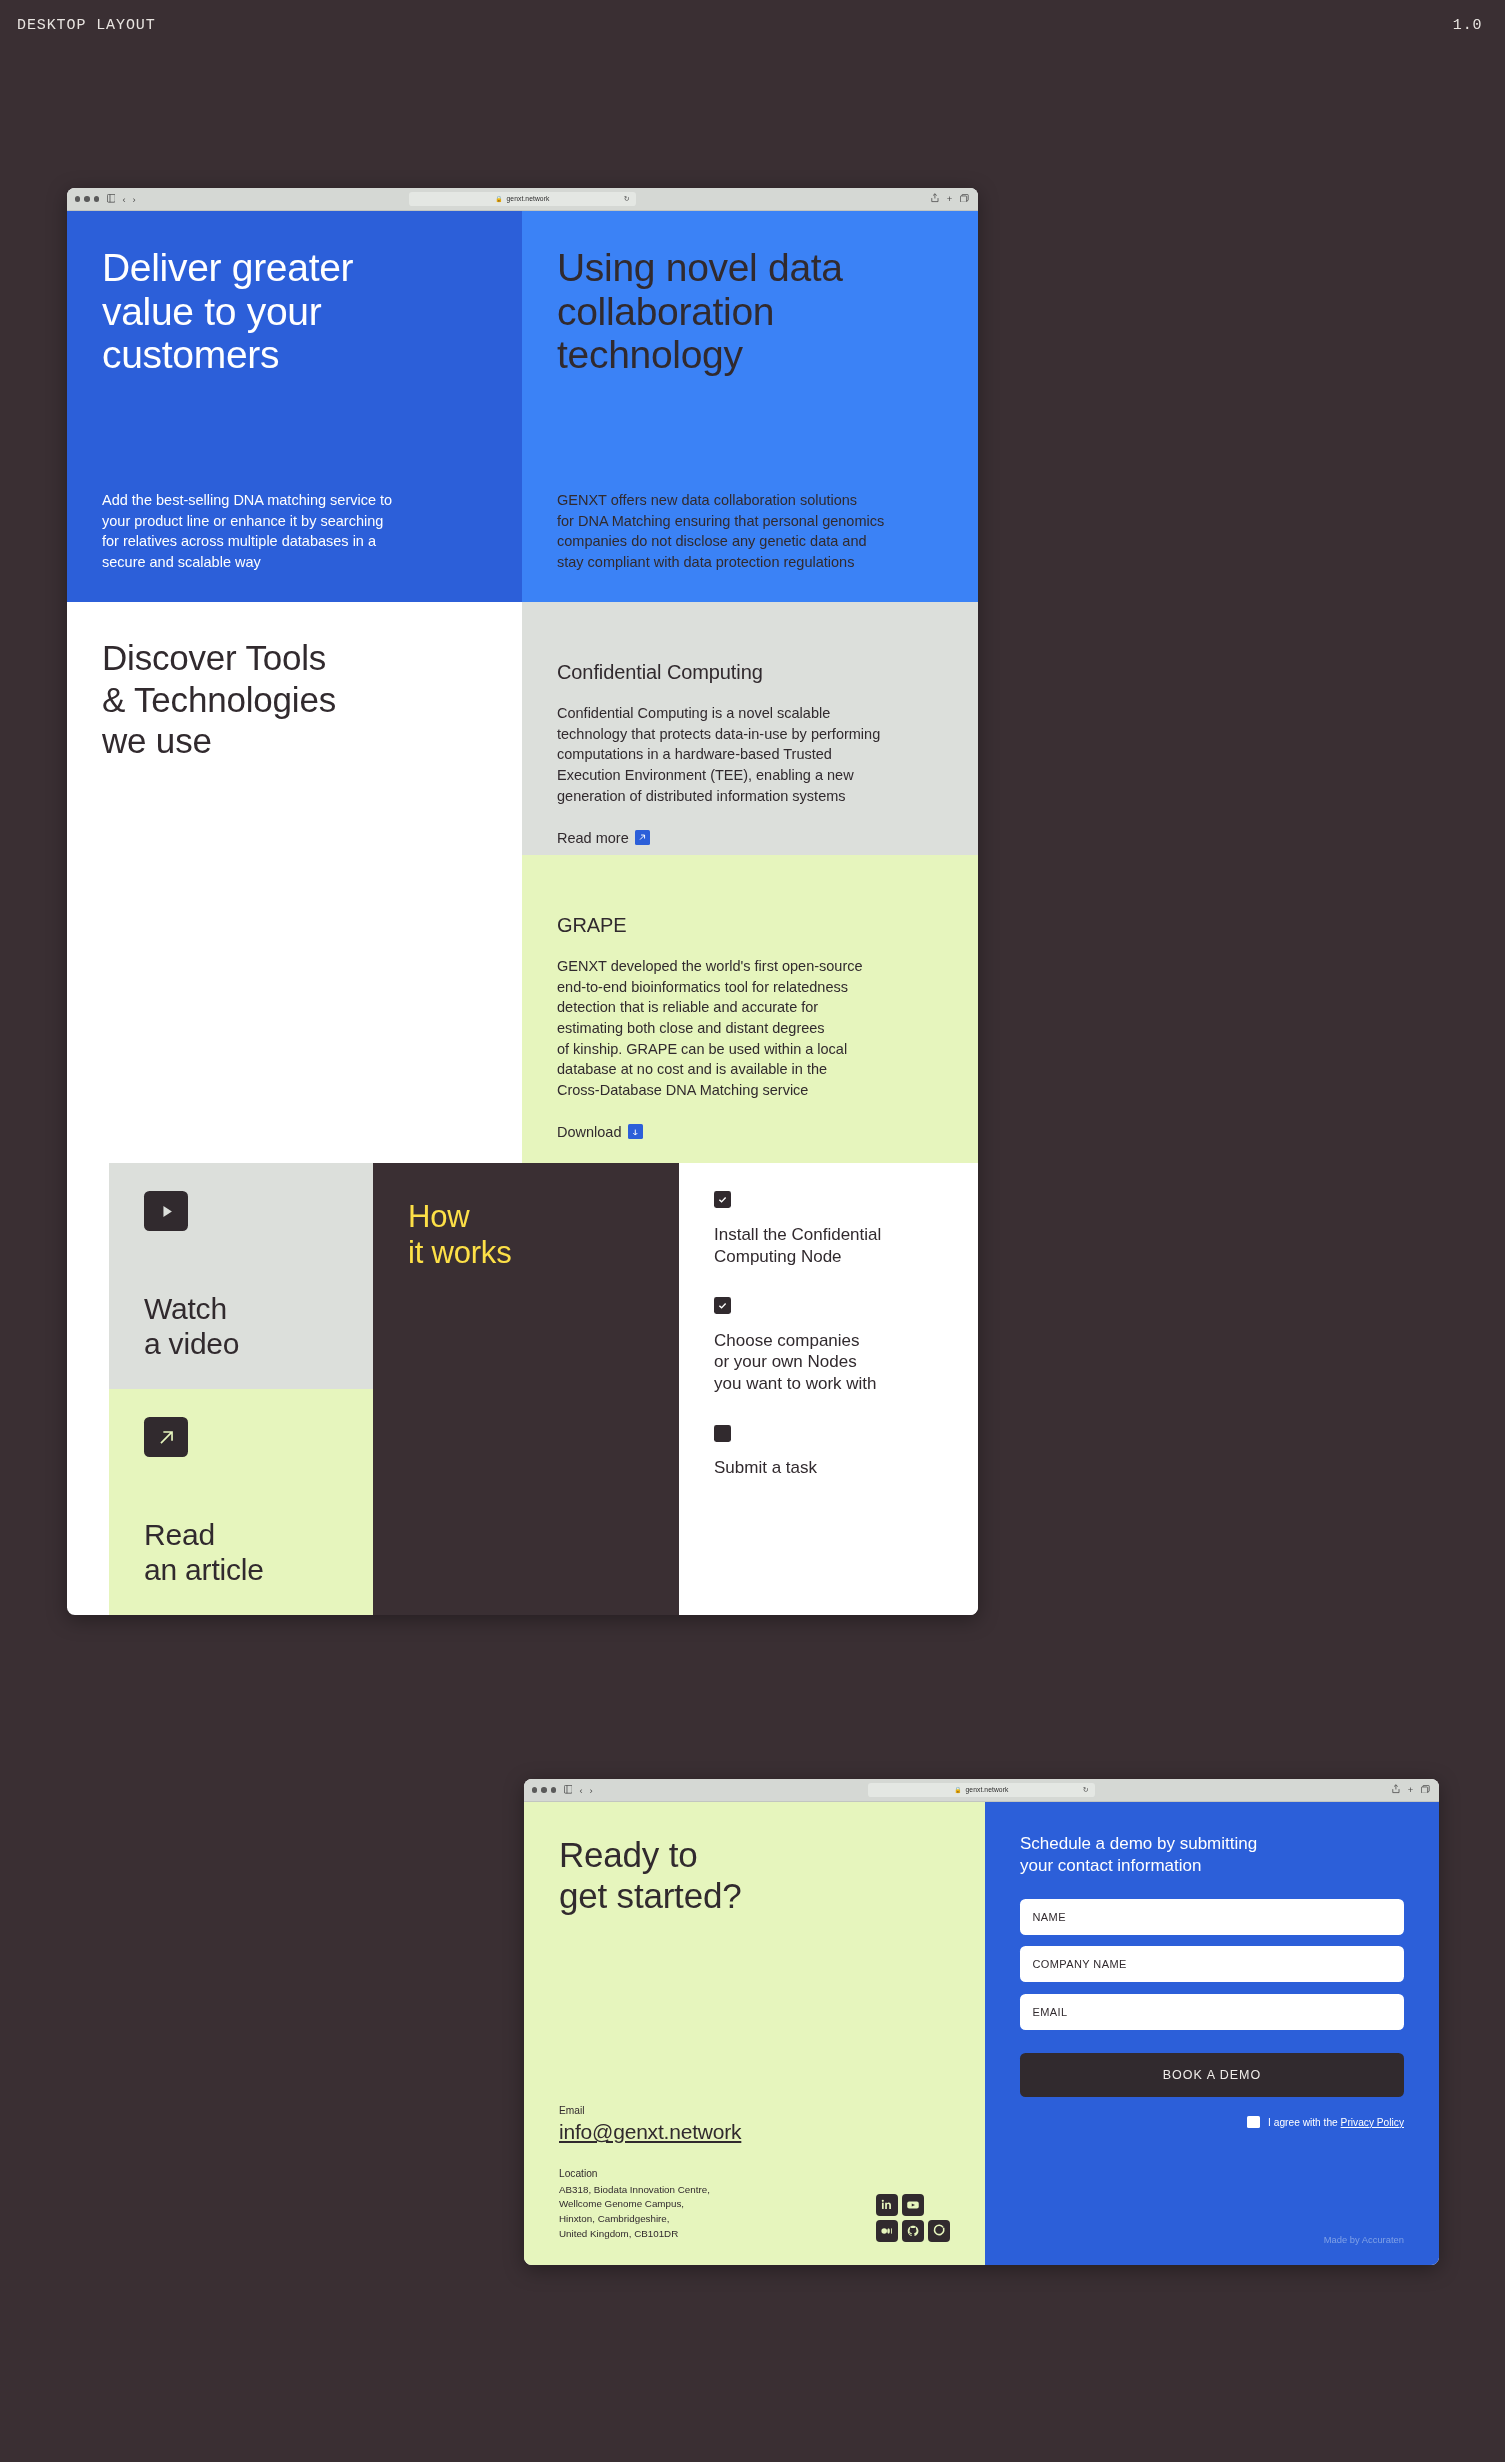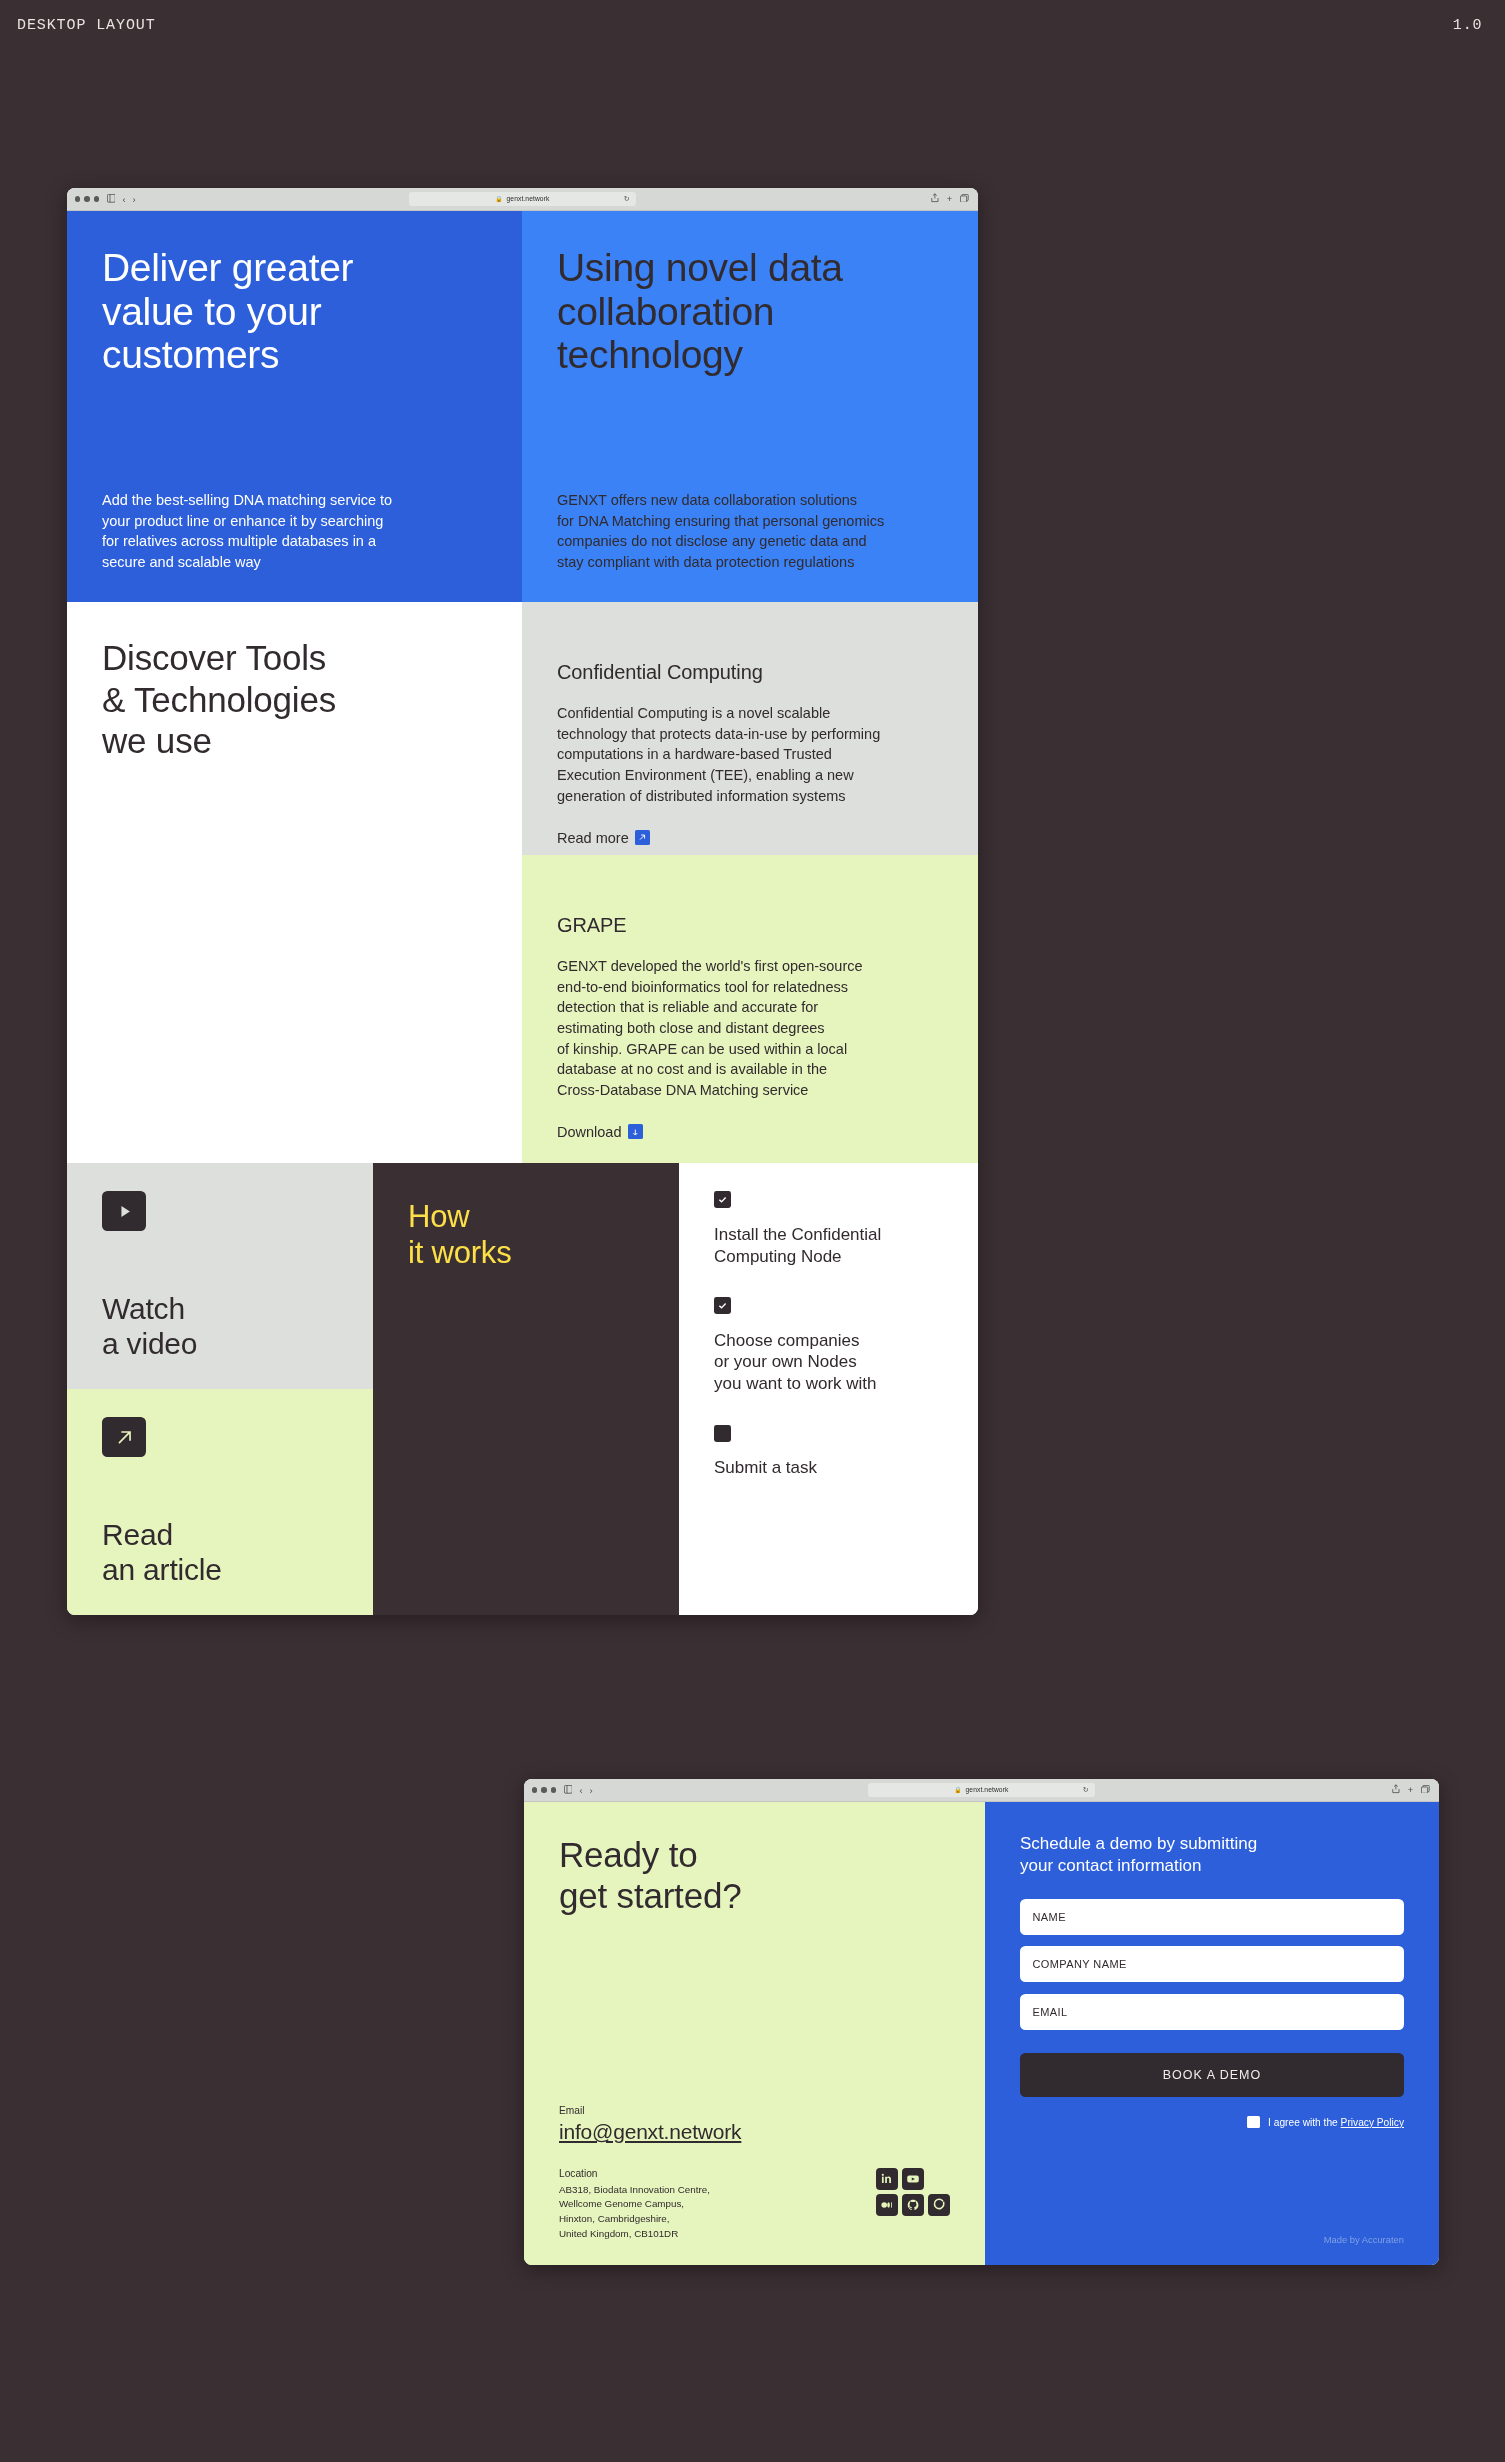--- a/index.html
+++ b/index.html
@@ -181,21 +181,21 @@
     background: #2c5fd9;
     border-radius: 1.6px;
     display: inline-flex;
     align-items: center;
     justify-content: center;
   }
   .action-badge svg { display: block; }
 
   
   .row-bottom { display: flex; height: 486px; }
-  .bot-col-a { width: 306px; display: flex; flex-direction: column; }
+  .bot-col-a { width: 306px; display: flex; flex-direction: column; padding-left: 42px; }
   .tile {
     flex: 1;
     padding: 28px 35px;
     display: flex;
     flex-direction: column;
     color: #312a2e;
   }
   .tile-grey { background: #dcdfdb; }
   .tile-lime { background: #e6f5bd; }
   .tile-icon {
@@ -272,21 +272,21 @@
   .contact-block { margin-top: auto; }
   .contact-label { font-size: 10.2px; margin-bottom: 3.9px; }
   .contact-email {
     font-size: 21px;
     text-decoration: underline;
     color: #312a2e;
     letter-spacing: -0.2px;
     display: inline-block;
     margin-bottom: 23.5px;
   }
-  .contact-bottom { display: flex; align-items: flex-start; justify-content: space-between; }
+  .contact-bottom { display: flex; align-items: flex-end; justify-content: space-between; }
   .contact-address {
     font-size: 9.8px;
     line-height: 1.5;
     white-space: pre-line;
   }
   .socials {
     display: grid;
     grid-template-columns: repeat(3, 1fr);
     gap: 3.9px;
     width: 74px;

